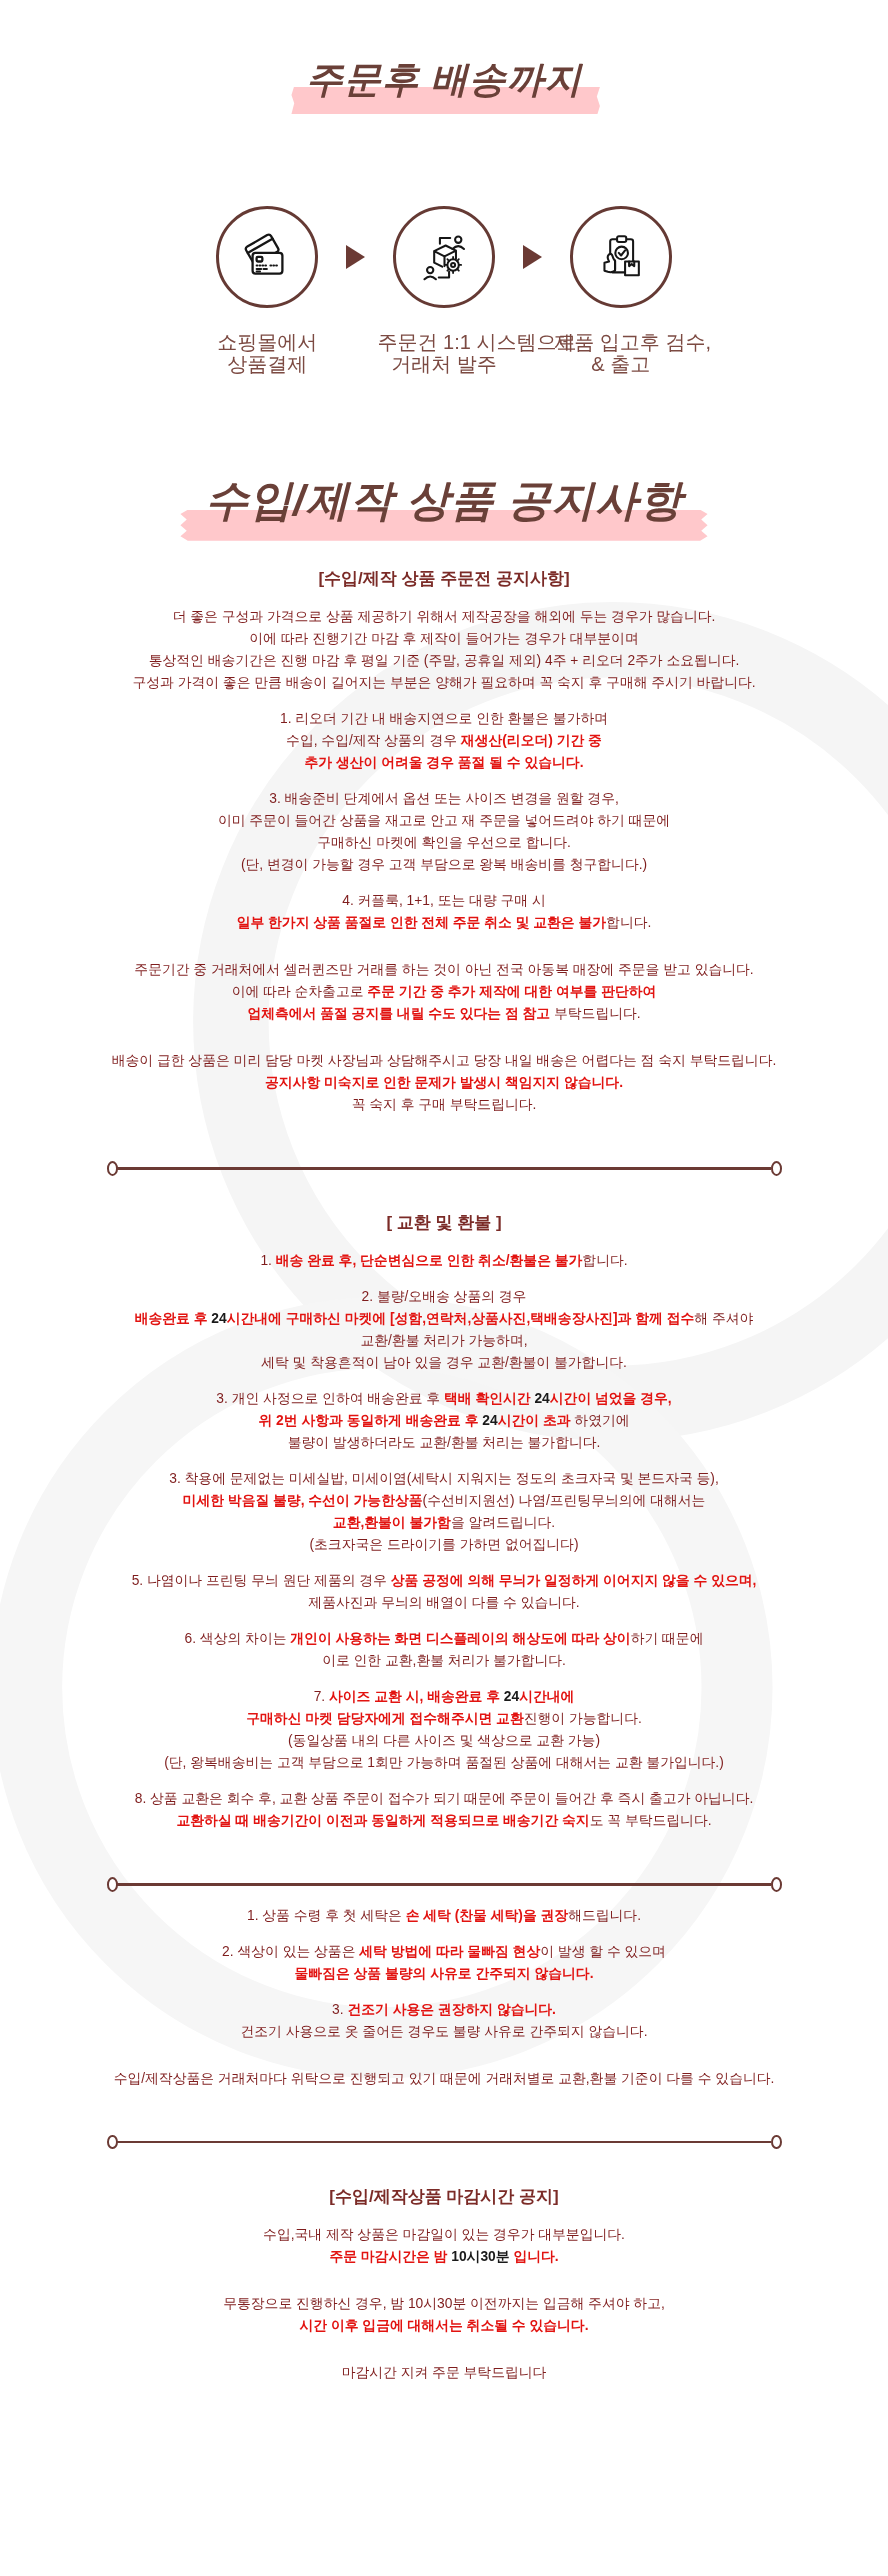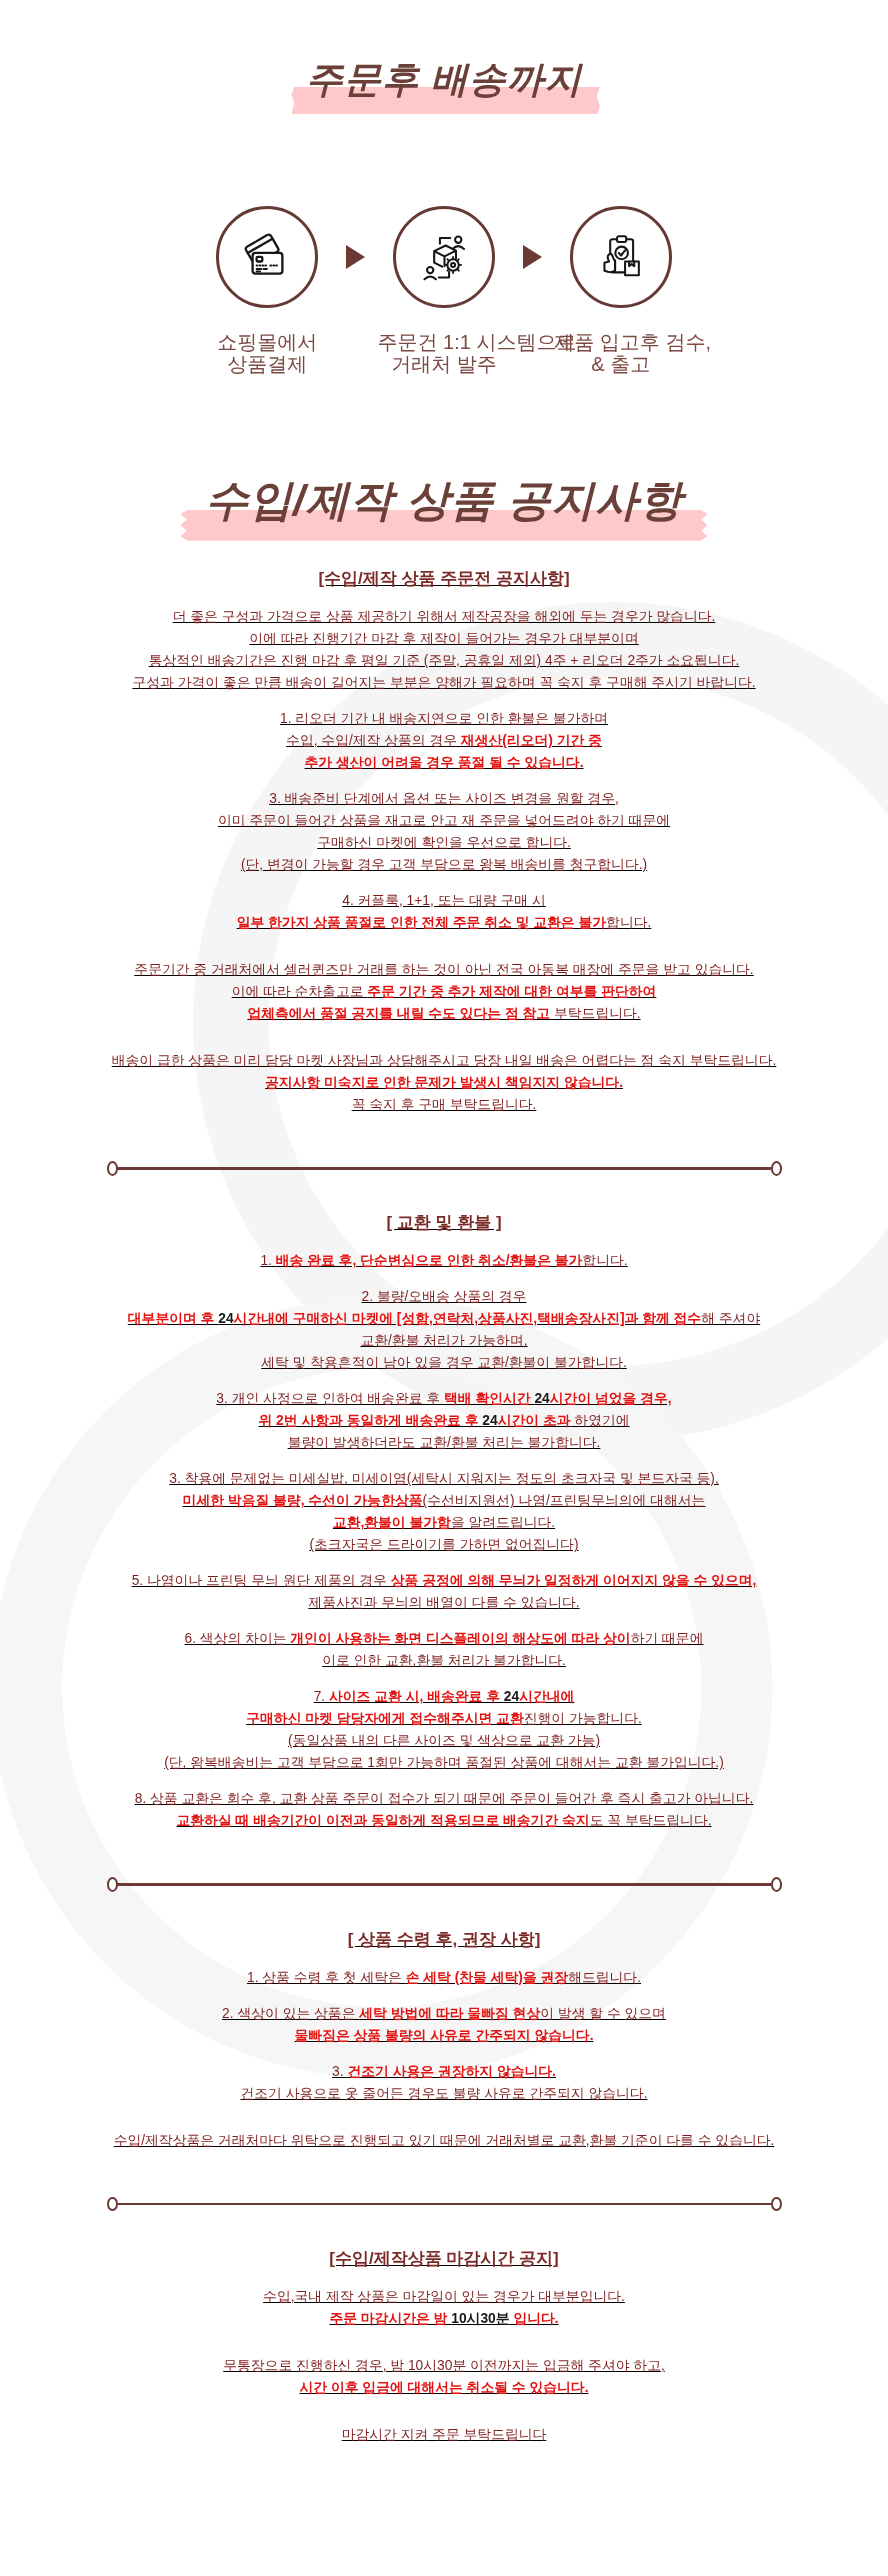--- a/index.html
+++ b/index.html
@@ -37,21 +37,21 @@
   }
   .circle svg{display:block;}
   .arrow{
     flex:0 0 auto;width:0;height:0;margin-top:39px;
     border-top:12.4px solid transparent;border-bottom:12.4px solid transparent;
     border-left:19.5px solid #6b3a34;
   }
   .step-label{margin-top:23px;font-size:20px;line-height:22px;color:#7c4a42;white-space:nowrap;}
 
   
-  .notice{margin-top:16px;text-decoration:underline;}
+  .notice{margin-top:16px;}
   .blk-header{margin:37px auto 0;font-size:17px;font-weight:bold;color:#7b2b27;line-height:23px;}
   .blk-para{margin-top:25px;}
   .blk-item{margin-top:14px;}
   .blk-header + .blk-para,.blk-header + .blk-item{margin-top:16px;}
   .line{line-height:22px;font-size:13.8px;white-space:nowrap;}
   .seg-n{color:#7f1d1d;}
   .seg-r{color:#e21310;font-weight:bold;}
   .seg-b{color:#1a1a1a;font-weight:bold;}
 
   
@@ -214,21 +214,21 @@
           <span class="d-end"></span>
           <span class="d-bar"></span>
           <span class="d-end"></span>
         </div>
         <div class="blk-header">[ 교환 및 환불 ]</div>
         <div class="blk-item">
           <div class="line"><span class="seg-n">1. </span><span class="seg-r">배송 완료 후, 단순변심으로 인한 취소/환불은 불가</span><span class="seg-n">합니다.</span></div>
         </div>
         <div class="blk-item">
           <div class="line"><span class="seg-n">2. 불량/오배송 상품의 경우</span></div>
-          <div class="line"><span class="seg-r">대부분이며 후 </span><span class="seg-b">24</span><span class="seg-r">시간내에 구매하신 마켓에 [성함,연락처,상품사진,택배송장사진]과 함께 접수</span><span class="seg-n">해 주셔야</span></div>
+          <div class="line"><span class="seg-r">배송완료 후 </span><span class="seg-b">24</span><span class="seg-r">시간내에 구매하신 마켓에 [성함,연락처,상품사진,택배송장사진]과 함께 접수</span><span class="seg-n">해 주셔야</span></div>
           <div class="line"><span class="seg-n">교환/환불 처리가 가능하며,</span></div>
           <div class="line"><span class="seg-n">세탁 및 착용흔적이 남아 있을 경우 교환/환불이 불가합니다.</span></div>
         </div>
         <div class="blk-item">
           <div class="line"><span class="seg-n">3. 개인 사정으로 인하여 배송완료 후 </span><span class="seg-r">택배 확인시간 </span><span class="seg-b">24</span><span class="seg-r">시간이 넘었을 경우,</span></div>
           <div class="line"><span class="seg-r">위 2번 사항과 동일하게 배송완료 후 </span><span class="seg-b">24</span><span class="seg-r">시간이 초과</span><span class="seg-n"> 하였기에</span></div>
           <div class="line"><span class="seg-n">불량이 발생하더라도 교환/환불 처리는 불가합니다.</span></div>
         </div>
         <div class="blk-item">
           <div class="line"><span class="seg-n">3. 착용에 문제없는 미세실밥, 미세이염(세탁시 지워지는 정도의 초크자국 및 본드자국 등),</span></div>
@@ -252,21 +252,20 @@
         </div>
         <div class="blk-item">
           <div class="line"><span class="seg-n">8. 상품 교환은 회수 후, 교환 상품 주문이 접수가 되기 때문에 주문이 들어간 후 즉시 출고가 아닙니다.</span></div>
           <div class="line"><span class="seg-r">교환하실 때 배송기간이 이전과 동일하게 적용되므로 배송기간 숙지</span><span class="seg-n">도 꼭 부탁드립니다.</span></div>
         </div>
         <div class="blk-divider">
           <span class="d-end"></span>
           <span class="d-bar"></span>
           <span class="d-end"></span>
         </div>
-        <div class="blk-header">[ 상품 수령 후, 권장 사항]</div>
         <div class="blk-item">
           <div class="line"><span class="seg-n">1. 상품 수령 후 첫 세탁은 </span><span class="seg-r">손 세탁 (찬물 세탁)을 권장</span><span class="seg-n">해드립니다.</span></div>
         </div>
         <div class="blk-item">
           <div class="line"><span class="seg-n">2. 색상이 있는 상품은 </span><span class="seg-r">세탁 방법에 따라 물빠짐 현상</span><span class="seg-n">이 발생 할 수 있으며</span></div>
           <div class="line"><span class="seg-r">물빠짐은 상품 불량의 사유로 간주되지 않습니다.</span></div>
         </div>
         <div class="blk-item">
           <div class="line"><span class="seg-n">3. </span><span class="seg-r">건조기 사용은 권장하지 않습니다.</span></div>
           <div class="line"><span class="seg-n">건조기 사용으로 옷 줄어든 경우도 불량 사유로 간주되지 않습니다.</span></div>

